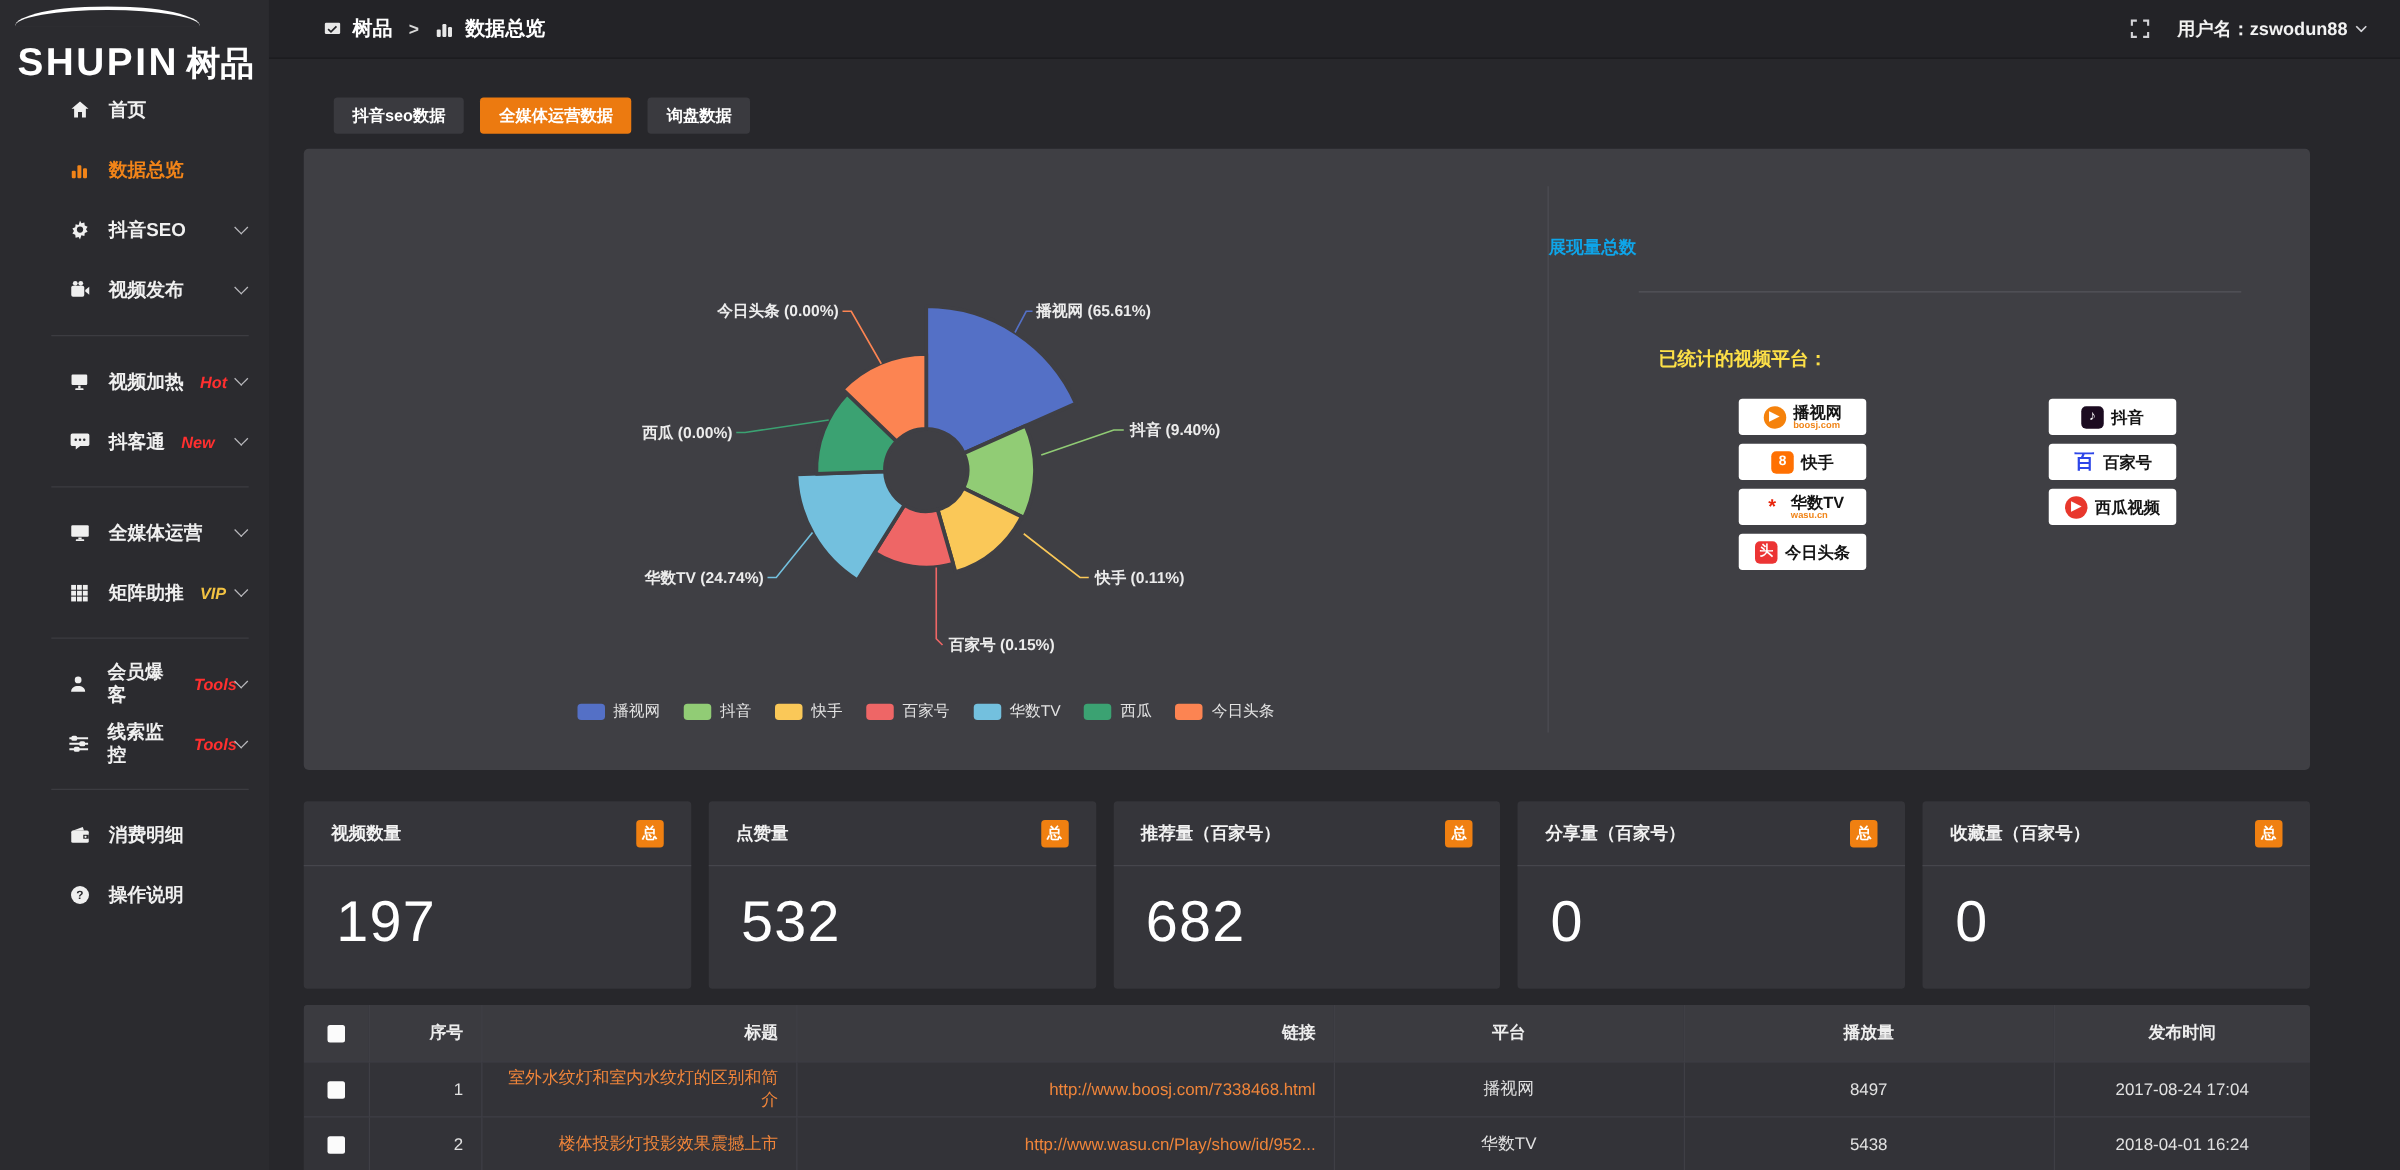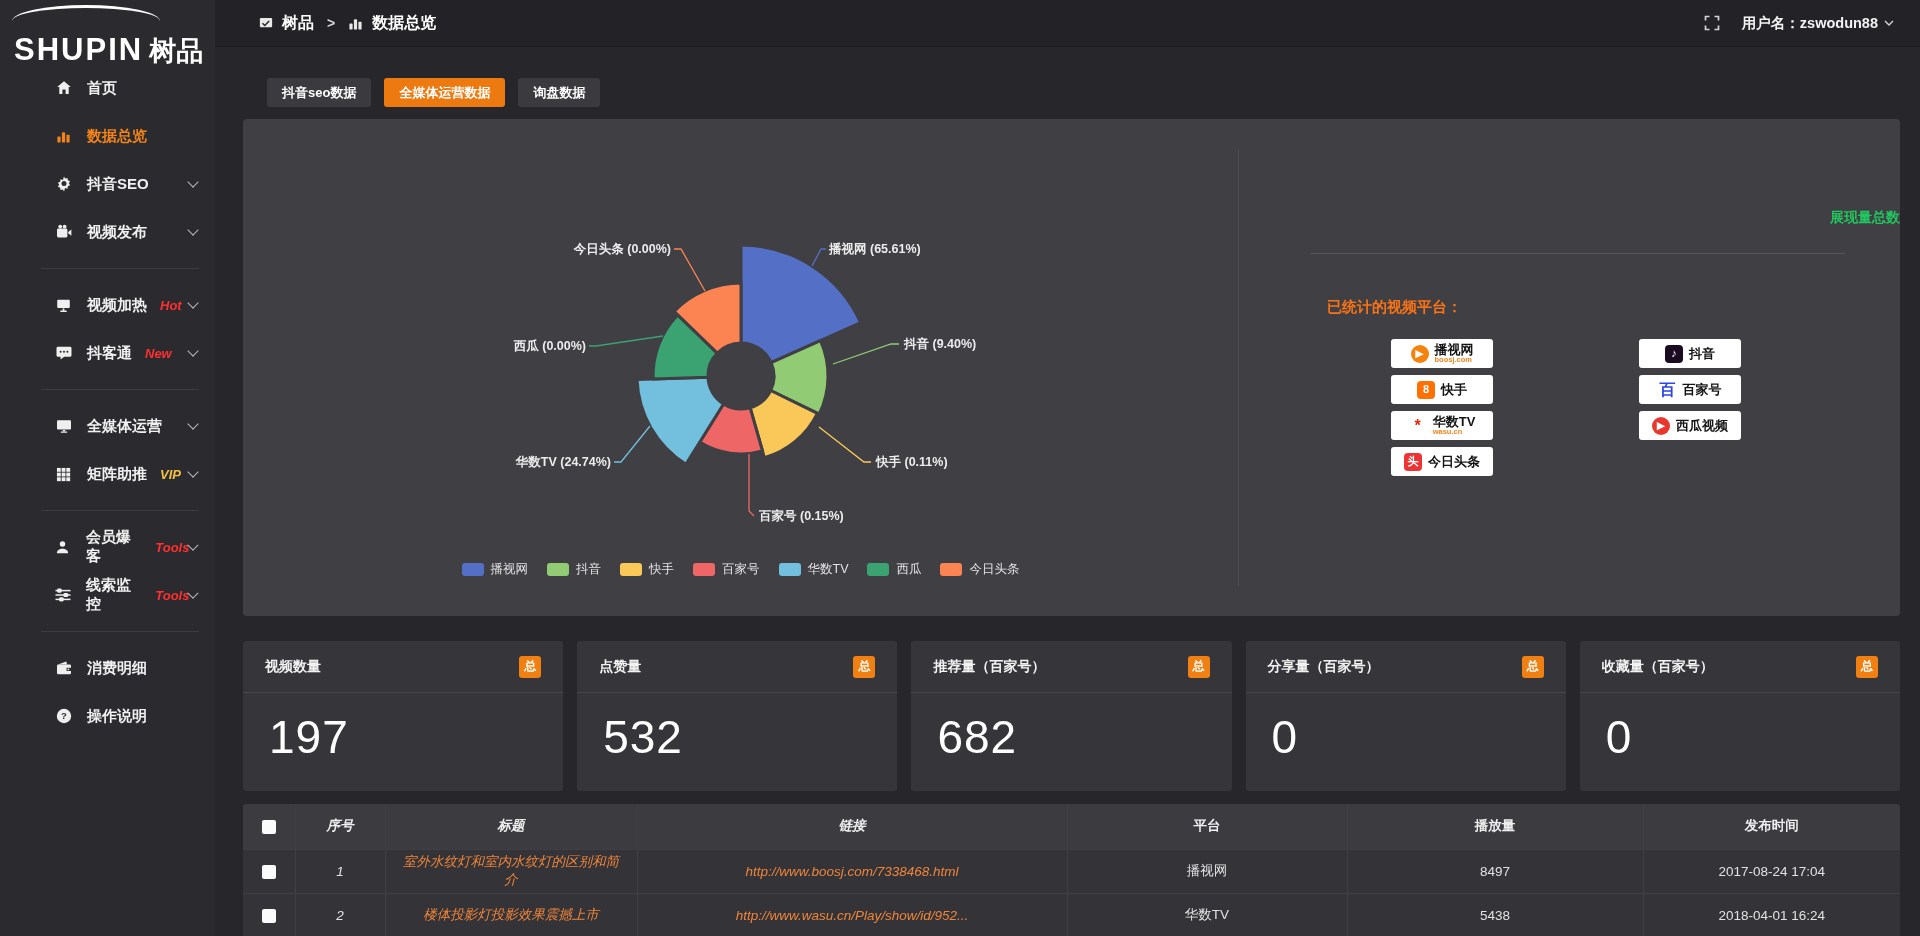--- a/index.html
+++ b/index.html
@@ -28,43 +28,43 @@
   .topbar{height:47px;background:#232327;display:flex;align-items:center;
     padding:0 26px 0 44px;border-bottom:1px solid #1b1b1e;}
   .crumb{display:flex;align-items:center;gap:9px;font-size:16px;font-weight:700;color:#fff;}
   .crumb-sep{color:#d8d8d8;font-size:14px;margin:0 4px;}
   .crumb-ico{display:flex;align-items:center;color:#e8e8e8;}
   .top-right{margin-left:auto;display:flex;align-items:center;gap:22px;}
   .fullscreen{display:flex;align-items:center;cursor:pointer;}
   .username{font-size:14.5px;color:#f2f2f2;font-weight:700;display:flex;align-items:center;gap:6px;cursor:pointer;}
 
   
-  .content{padding:0 20px 0 28px;}
+  .content{padding:0 72px 0 28px;}
   .tabs{margin:31px 0 0 24px;display:flex;gap:13px;}
   .tab{height:29px;padding:0 15px;border:none;border-radius:3px;background:#3a3a3f;
     color:#fff;font-size:13px;font-weight:700;font-family:inherit;cursor:pointer;}
   .tab.active{background:#ec7a10;}
 
   
   .panel{background:#3f3f44;border-radius:4px;}
   .chart-panel{margin-top:12px;height:497px;display:flex;position:relative;}
   .chart-left{width:995px;position:relative;flex:0 0 995px;}
   .chart-left svg{position:absolute;left:0;top:0;}
   .legend{position:absolute;bottom:38px;left:0;width:100%;display:flex;justify-content:center;
     align-items:center;gap:19px;}
   .legend-item{display:flex;align-items:center;gap:7px;cursor:pointer;}
   .legend-sw{width:22px;height:13px;border-radius:3px;}
   .legend-lbl{font-size:12.5px;color:#e3e3e3;}
   .vdiv{width:1px;background:#4d4d53;margin:30px 0;}
   .summary{flex:1;padding-top:58px;}
   .big-number{text-align:center;font-size:62px;font-weight:800;color:#fff;letter-spacing:3px;
     text-shadow:2px 3px 0 #97979b,4px 7px 9px rgba(0,0,0,.5);}
-  .total-label{text-align:right;margin-top:32px;font-size:14px;font-weight:700;color:#22c55e;}
+  .total-label{text-align:left;margin-top:12px;font-size:14px;font-weight:700;color:#0ea5e9;}
   .sum-hr{height:1px;background:#55555b;margin:26px 55px 0 72px;}
-  .plat-label{margin:44px 0 0 88px;font-size:15px;font-weight:700;color:#f97316;}
+  .plat-label{margin:44px 0 0 88px;font-size:15px;font-weight:700;color:#fde047;}
   .plat-grid{display:flex;margin:22px 0 0 152px;gap:146px;}
   .plat-col{display:flex;flex-direction:column;gap:7px;}
   .plat-badge{width:102px;height:29px;background:#fff;border-radius:3px;display:flex;
     align-items:center;justify-content:center;gap:6px;cursor:default;}
   .plat-icon{width:18px;height:18px;display:flex;align-items:center;justify-content:center;
     color:#fff;font-size:11px;font-weight:800;line-height:1;flex:0 0 18px;}
   .plat-icon.circle{border-radius:50%;}
   .plat-icon.square{border-radius:4px;}
   .plat-icon.plain{background:transparent !important;font-size:16px;}
   .plat-text{display:flex;flex-direction:column;align-items:flex-start;}
@@ -83,21 +83,21 @@
 
   
   .table-panel{margin-top:13px;background:#35353a;border-radius:3px 3px 0 0;overflow:hidden;}
   table{width:100%;border-collapse:collapse;table-layout:fixed;}
   th,td{border:1px solid #3f3f45;font-weight:400;}
   th{height:45px;background:#3b3b40;font-size:13.5px;font-weight:700;color:#eee;padding:0 14px;}
   td{height:44px;background:#333338;font-size:13.5px;color:#e2e2e2;padding:0 14px;}
   th:first-child,td:first-child{border-left:none;text-align:center;}
   th:last-child,td:last-child{border-right:none;}
   tr:first-child th{border-top:none;}
-  .al{text-align:center;font-style:italic;} .ac{text-align:center;}
+  .al{text-align:right;} .ac{text-align:center;}
   .orange{color:#f0853a;}
   .cbx{display:inline-block;width:14px;height:14px;background:#fbfbfb;border-radius:2px;
     vertical-align:middle;cursor:pointer;}
 </style>
 </head>
 <body>
 
 <aside class="sidebar">
   <div class="logo">
     <div class="logo-arc"></div>

